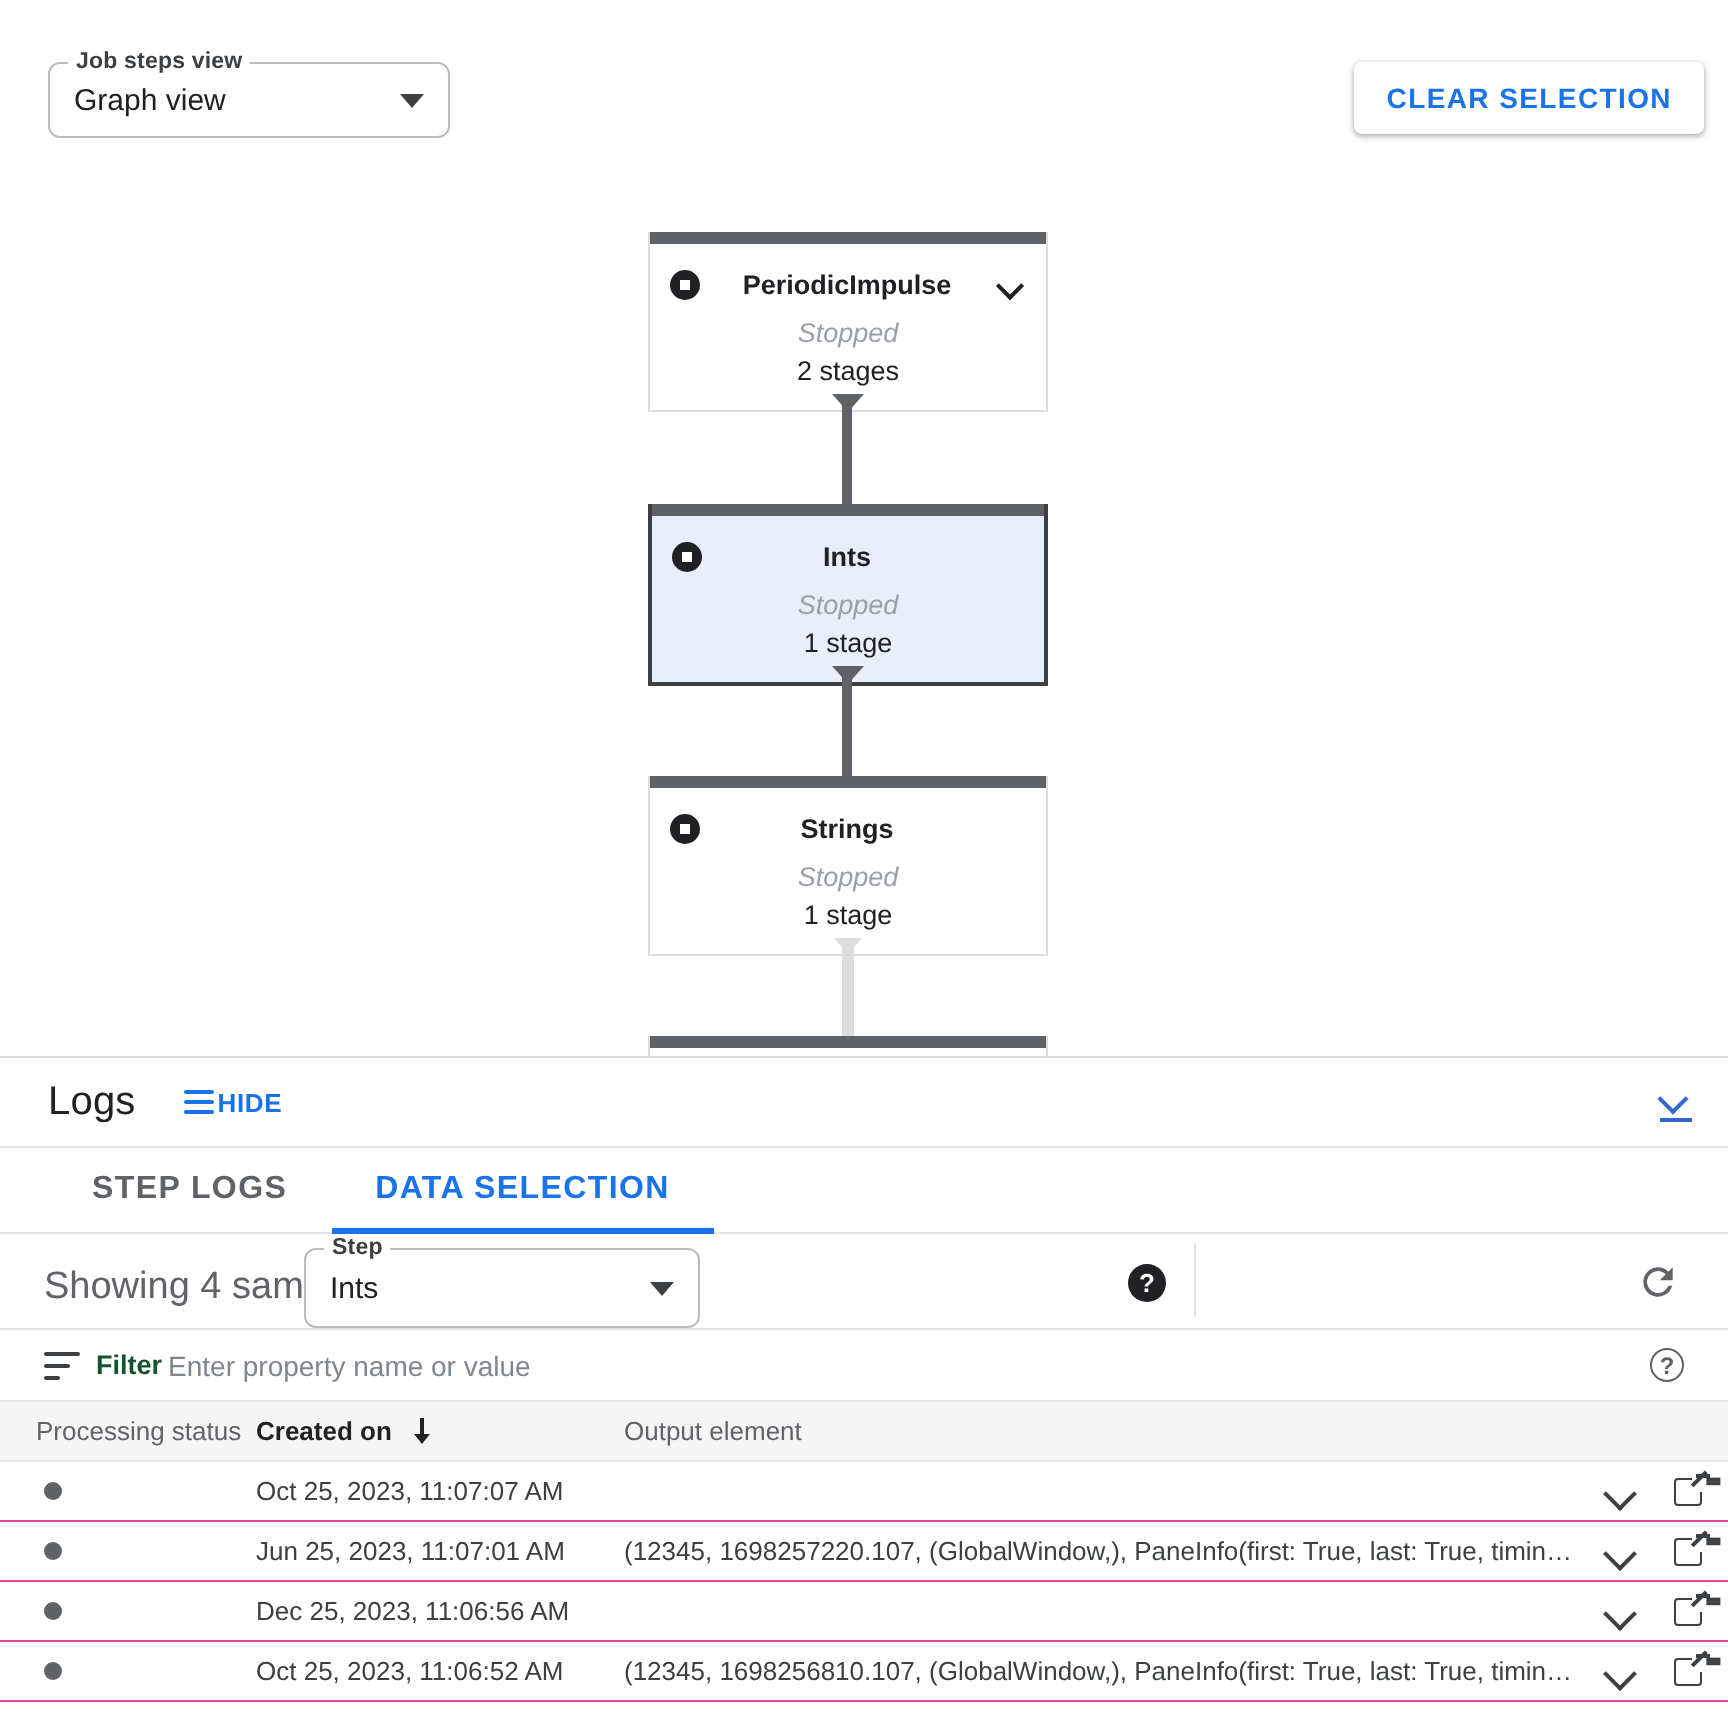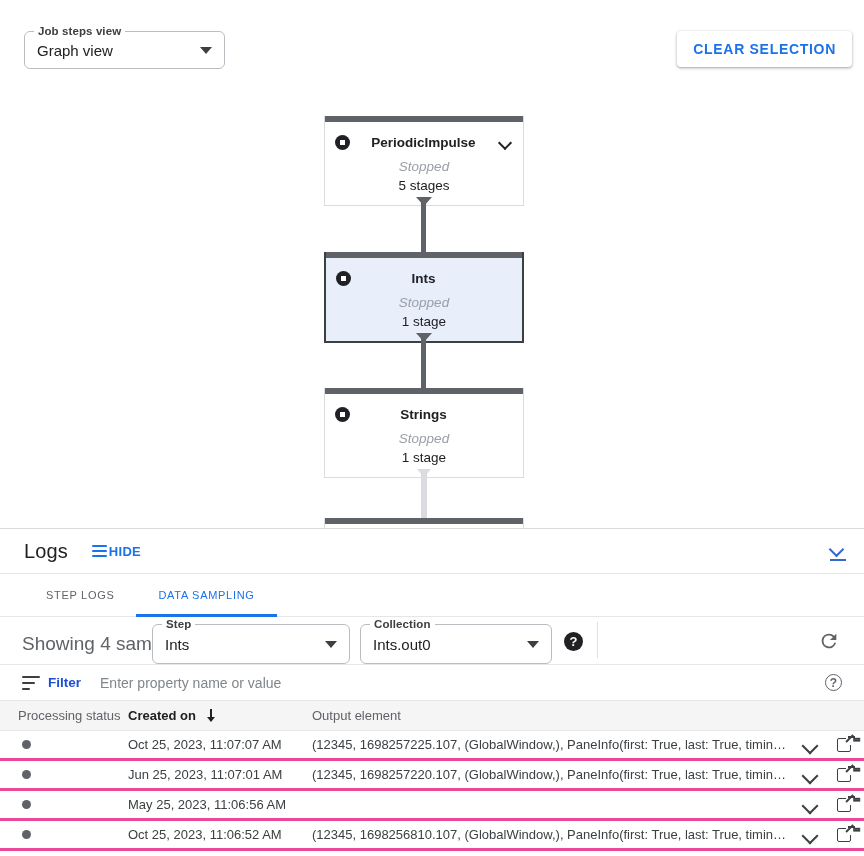--- a/index.html
+++ b/index.html
@@ -274,22 +274,22 @@
   .tabs {
     height: 43px;
     display: flex;
     align-items: stretch;
     border-bottom: 1px solid #e4e6e8;
     padding-left: 24px;
   }
   .tab {
     display: flex; align-items: center;
     padding: 0 22px;
-    font-size: 11px;
-    font-weight: 400;
+    font-size: 16px;
+    font-weight: 700;
     letter-spacing: .7px;
     color: #5f6368;
     cursor: pointer;
     position: relative;
   }
   .tab.active { color: #1a73e8; }
   .tab.active::after {
     content: "";
     position: absolute;
     left: 0; right: 0; bottom: -1px;
@@ -346,21 +346,21 @@
     display: flex;
     align-items: center;
     padding-left: 22px;
     border-bottom: 1px solid #e4e6e8;
   }
   .filter-icon { width: 18px; height: 14px; margin-right: 8px; display:flex; flex-direction:column; justify-content:space-between; }
   .filter-icon span { display:block; height:2px; background:#3c4043; border-radius:1px; }
   .filter-icon span:nth-child(1){ width: 100%; }
   .filter-icon span:nth-child(2){ width: 72%; }
   .filter-icon span:nth-child(3){ width: 44%; }
-  .filter-label { font-size: 13.5px; font-weight: 700; color: #1d4ed8; margin-right: 17px; }
+  .filter-label { font-size: 13.5px; font-weight: 700; color: #14532d; margin-right: 1px; }
   .filter-input {
     border: none; outline: none;
     font-size: 14px;
     color: #202124;
     width: 560px;
     font-family: "Liberation Sans", sans-serif;
     background: transparent;
   }
   .filter-input::placeholder { color: #80868b; }
   .filter-help {
@@ -406,21 +406,21 @@
     border-top:5px solid #202124;
   }
   .c-status { width: 128px; padding-left: 18px; }
   .c-created { width: 184px; }
   .c-output  { flex: 1; }
 
   .trow {
     height: 30px;
     display: flex;
     align-items: center;
-    border-bottom: 3px solid #ec4899;
+    border-bottom: 1px solid #ec4899;
     background: #fff;
   }
   .dot {
     width: 9px; height: 9px;
     border-radius: 50%;
     background: #5f6368;
     margin-left: 4px;
   }
   .cell {
     font-size: 13px;
@@ -490,21 +490,21 @@
     <div class="node" style="left:324px; top:116px;">
       <div class="topbar"></div>
       <div class="node-head">
         <span class="stop-icon">
             <i></i>
           </span>
         <span class="node-title">PeriodicImpulse</span>
         <span class="chev"></span>
       </div>
       <div class="node-status">Stopped</div>
-      <div class="node-stages">5 stages</div>
+      <div class="node-stages">2 stages</div>
       <div style="height:10px"></div>
     </div>
 
     <div class="conn" style="left:421px; top:198px; height:54px;">
       <div class="arrowhead"></div>
     </div>
 
     <div class="node selected" style="left:324px; top:252px;">
       <div class="topbar"></div>
       <div class="node-head">
@@ -562,21 +562,21 @@
         <span>HIDE</span>
       </span>
       <span class="collapse-icon">
         <span class="v"></span>
           <span class="bar"></span>
       </span>
     </div>
 
     <div class="tabs">
       <div class="tab">STEP LOGS</div>
-      <div class="tab active">DATA SAMPLING</div>
+      <div class="tab active">DATA SELECTION</div>
     </div>
 
     <div class="sampling-bar"></div>
 
     <div class="filter-bar">
       <span class="filter-icon">
           <span></span>
           <span></span>
           <span></span>
         </span>
@@ -593,21 +593,20 @@
           <span class="sort-arrow"></span>
         </div>
         <div class="th c-output">Output element</div>
       </div>
 
       <div class="trow">
         <div class="c-status" style="display:flex;align-items:center;padding-left:18px;">
           <span class="dot"></span>
         </div>
         <div class="cell c-created">Oct 25, 2023, 11:07:07 AM</div>
-        <div class="cell c-output" style="max-width:480px;">(12345, 1698257225.107, (GlobalWindow,), PaneInfo(first: True, last: True, timing…</div>
         <div class="row-actions">
           <span class="rowchev"></span>
           <span class="openext">
               <span class="box"></span>
               <span class="arr"></span>
             </span>
         </div>
       </div>
 
       <div class="trow">
@@ -622,21 +621,21 @@
               <span class="box"></span>
               <span class="arr"></span>
             </span>
         </div>
       </div>
 
       <div class="trow">
         <div class="c-status" style="display:flex;align-items:center;padding-left:18px;">
           <span class="dot"></span>
         </div>
-        <div class="cell c-created">May 25, 2023, 11:06:56 AM</div>
+        <div class="cell c-created">Dec 25, 2023, 11:06:56 AM</div>
         <div class="row-actions">
           <span class="rowchev"></span>
           <span class="openext">
               <span class="box"></span>
               <span class="arr"></span>
             </span>
         </div>
       </div>
 
       <div class="trow">
@@ -657,25 +656,20 @@
   </div>
 
   <span class="showing-text" style="top:633px;">Showing 4 samples</span>
 
   <div class="outlined-field" id="step-select">
     <span class="legend">Step</span>
     <span class="value">Ints</span>
     <span class="caret"></span>
   </div>
 
-  <div class="outlined-field" id="collection-select">
-    <span class="legend">Collection</span>
-    <span class="value">Ints.out0</span>
-    <span class="caret"></span>
-  </div>
 
   <span class="helpicon">?</span>
   <span class="vsep"></span>
 
   <span class="refresh-btn">
     <svg width="22" height="22" viewBox="0 0 24 24" aria-hidden="true">
       <path d="M17.65 6.35A7.95 7.95 0 0 0 12 4a8 8 0 1 0 7.73 10h-2.08A6 6 0 1 1 12 6c1.66 0 3.14.69 4.22 1.78L13 11h7V4l-2.35 2.35z" fill="#5f6368"></path>
     </svg>
   </span>
 

